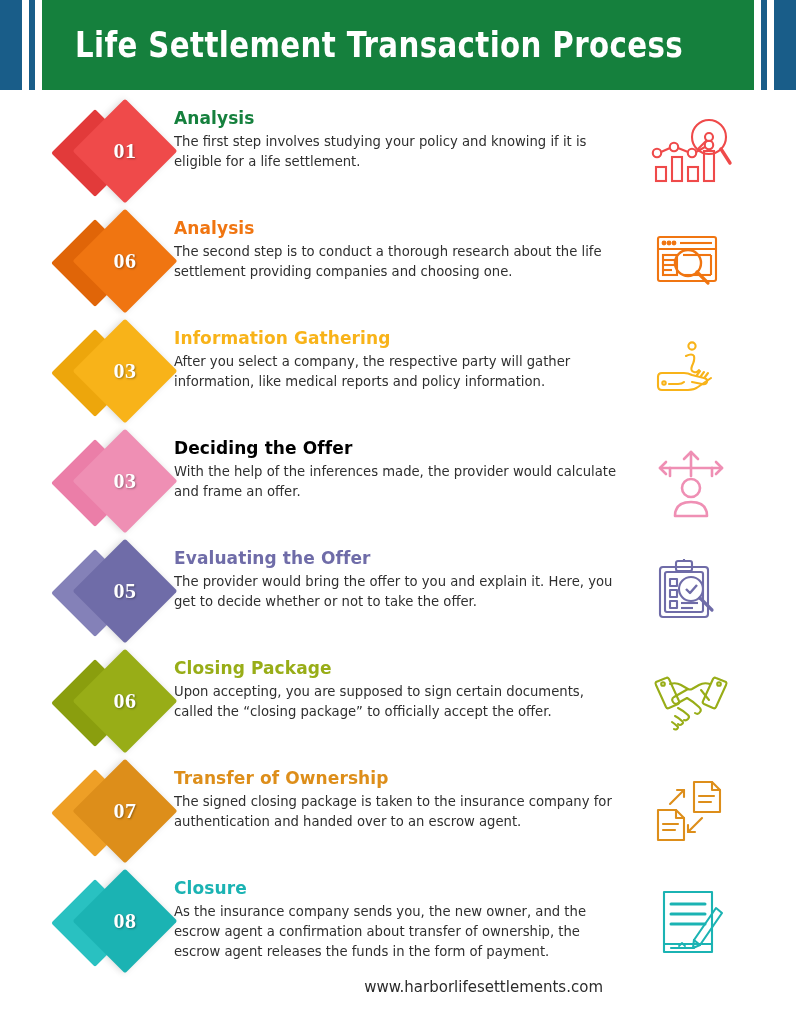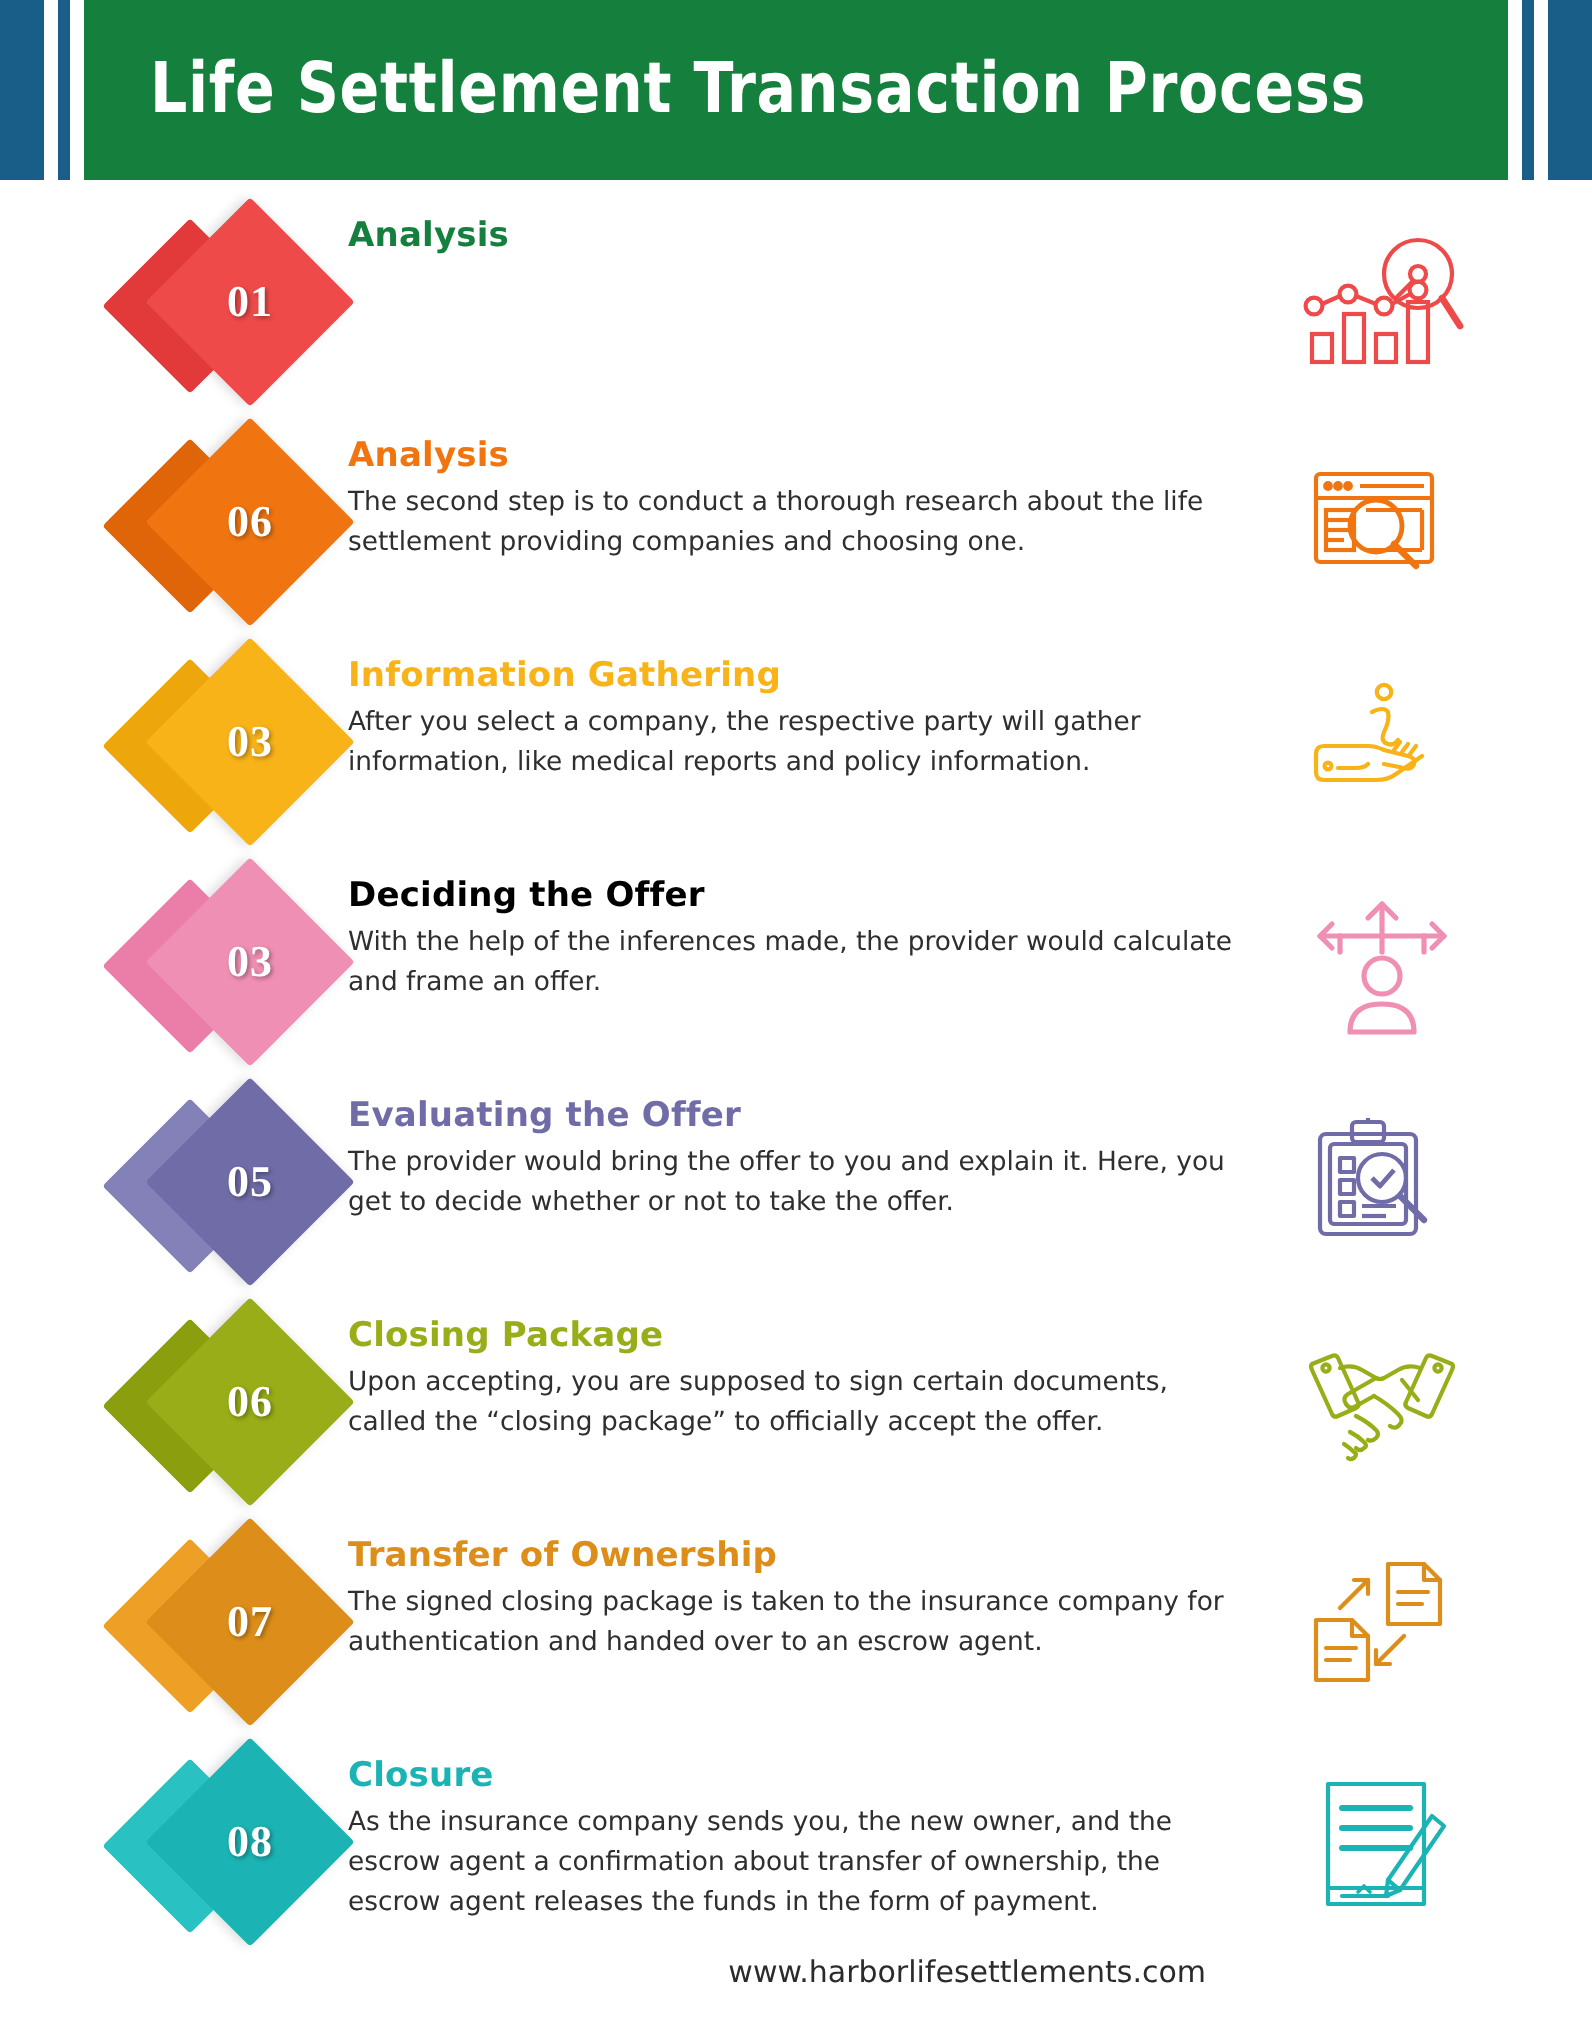--- a/index.html
+++ b/index.html
@@ -208,20 +208,21 @@
 
     <div class="step-row">
       <div class="badge">
         <div class="dia-shadow"></div>
         <div class="dia-back" style="background: rgb(226, 58, 58);"></div>
         <div class="dia-front" style="background: rgb(239, 74, 74);"></div>
         <div class="badge-num">01</div>
       </div>
       <div class="step-text">
         <p class="step-title" style="color: #15803d;">Analysis</p>
+        <p class="step-desc">The first step involves studying your policy and knowing if it is eligible for a life settlement.</p>
       </div>
       <div class="step-icon">
         <svg width="86" height="76" viewBox="0 0 86 76" fill="none" stroke="#ef4a4a" stroke-width="2.1">
           <rect x="8" y="52" width="10" height="14"></rect>
           <rect x="24" y="42" width="10" height="24"></rect>
           <rect x="40" y="52" width="10" height="14"></rect>
           <rect x="56" y="36" width="10" height="30"></rect>
           <circle cx="9" cy="38" r="4.2"></circle>
           <circle cx="26" cy="32" r="4.2"></circle>
           <circle cx="44" cy="38" r="4.2"></circle>

